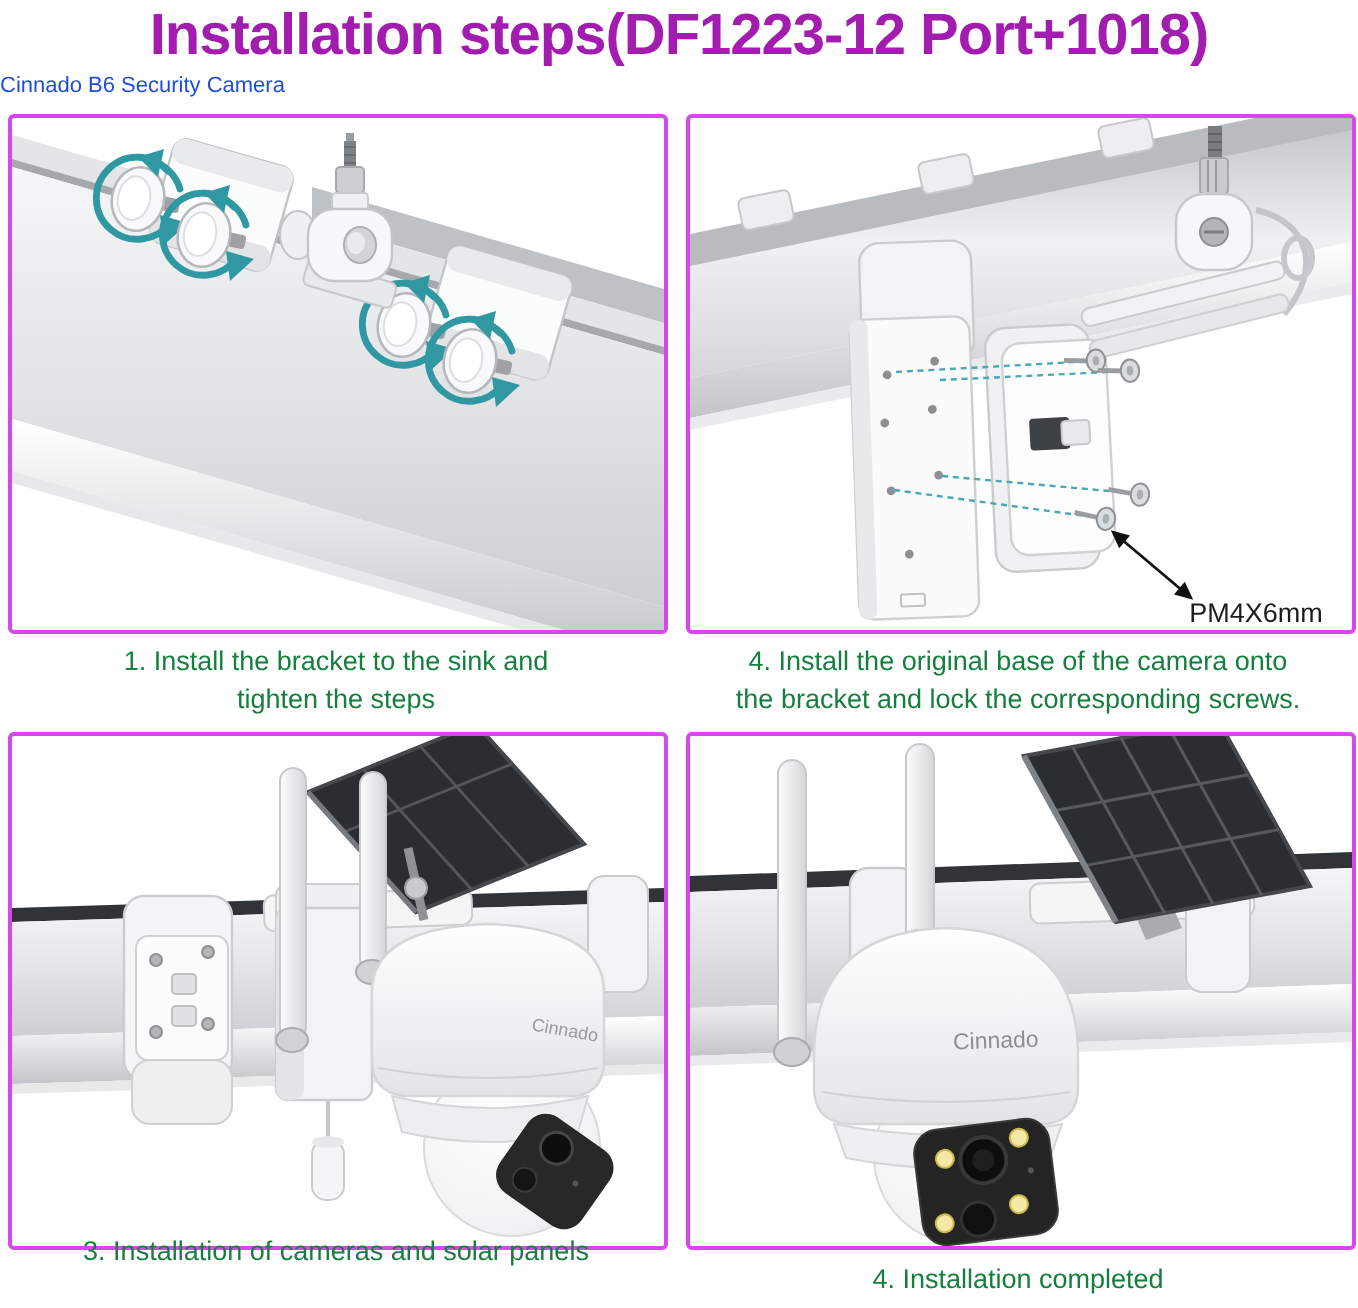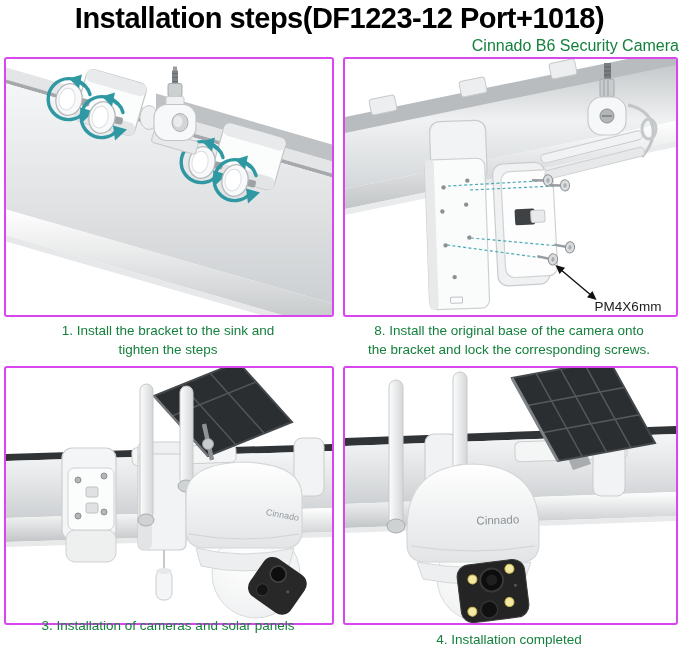--- a/index.html
+++ b/index.html
@@ -1,21 +1,21 @@
 <!DOCTYPE html>
 <html><head>
 <meta charset="utf-8">
 <style>
   html,body{margin:0;padding:0;background:#ffffff;}
   #page{position:relative;width:679px;height:654px;background:#ffffff;overflow:hidden;
         font-family:"Liberation Sans",sans-serif;}
   .title{position:absolute;left:0;top:2px;width:679px;text-align:center;
-         font-size:29px;font-weight:bold;color:#000000;letter-spacing:-0.5px;}
-  .subtitle{position:absolute;left:0;top:37px;width:679px;text-align:right;
-            font-size:16px;color:#15803d;}
+         font-size:29px;font-weight:bold;color:#a21caf;letter-spacing:-0.5px;}
+  .subtitle{position:absolute;left:0;top:37px;width:679px;text-align:left;
+            font-size:11px;color:#1d4ed8;}
   .panel{position:absolute;background:#ffffff;border:2px solid #d946ef;border-radius:3px;overflow:hidden;}
   #panel1{left:4px;  top:57px;  width:326px;height:256px;}
   #panel2{left:343px;top:57px;  width:331px;height:256px;}
   #panel3{left:4px;  top:366px; width:326px;height:255px;}
   #panel4{left:343px;top:366px; width:331px;height:255px;}
   .panel svg{display:block;width:100%;height:100%;}
   .caption{position:absolute;text-align:center;font-size:13.5px;line-height:19px;color:#15803d;}
   #cap1{left:2px;  top:321px;width:332px;}
   #cap2{left:341px;top:321px;width:336px;}
   #cap3{left:2px;  top:616px;width:332px;}
@@ -309,21 +309,21 @@
         <text x="153" y="156" text-anchor="middle" font-size="11.5" fill="#8a9196" transform="rotate(-2 153 156)">Cinnado</text>
       </g>
     </svg>
   </div>
 
   <div class="caption" id="cap1">
     <div>1. Install the bracket to the sink and</div>
     <div>tighten the steps</div>
   </div>
   <div class="caption" id="cap2">
-    <div>8. Install the original base of the camera onto</div>
+    <div>4. Install the original base of the camera onto</div>
     <div>the bracket and lock the corresponding screws.</div>
   </div>
   <div class="caption" id="cap3">
     <div>3. Installation of cameras and solar panels</div>
   </div>
   <div class="caption" id="cap4">
     <div>4. Installation completed</div>
   </div>
 
 </div>

